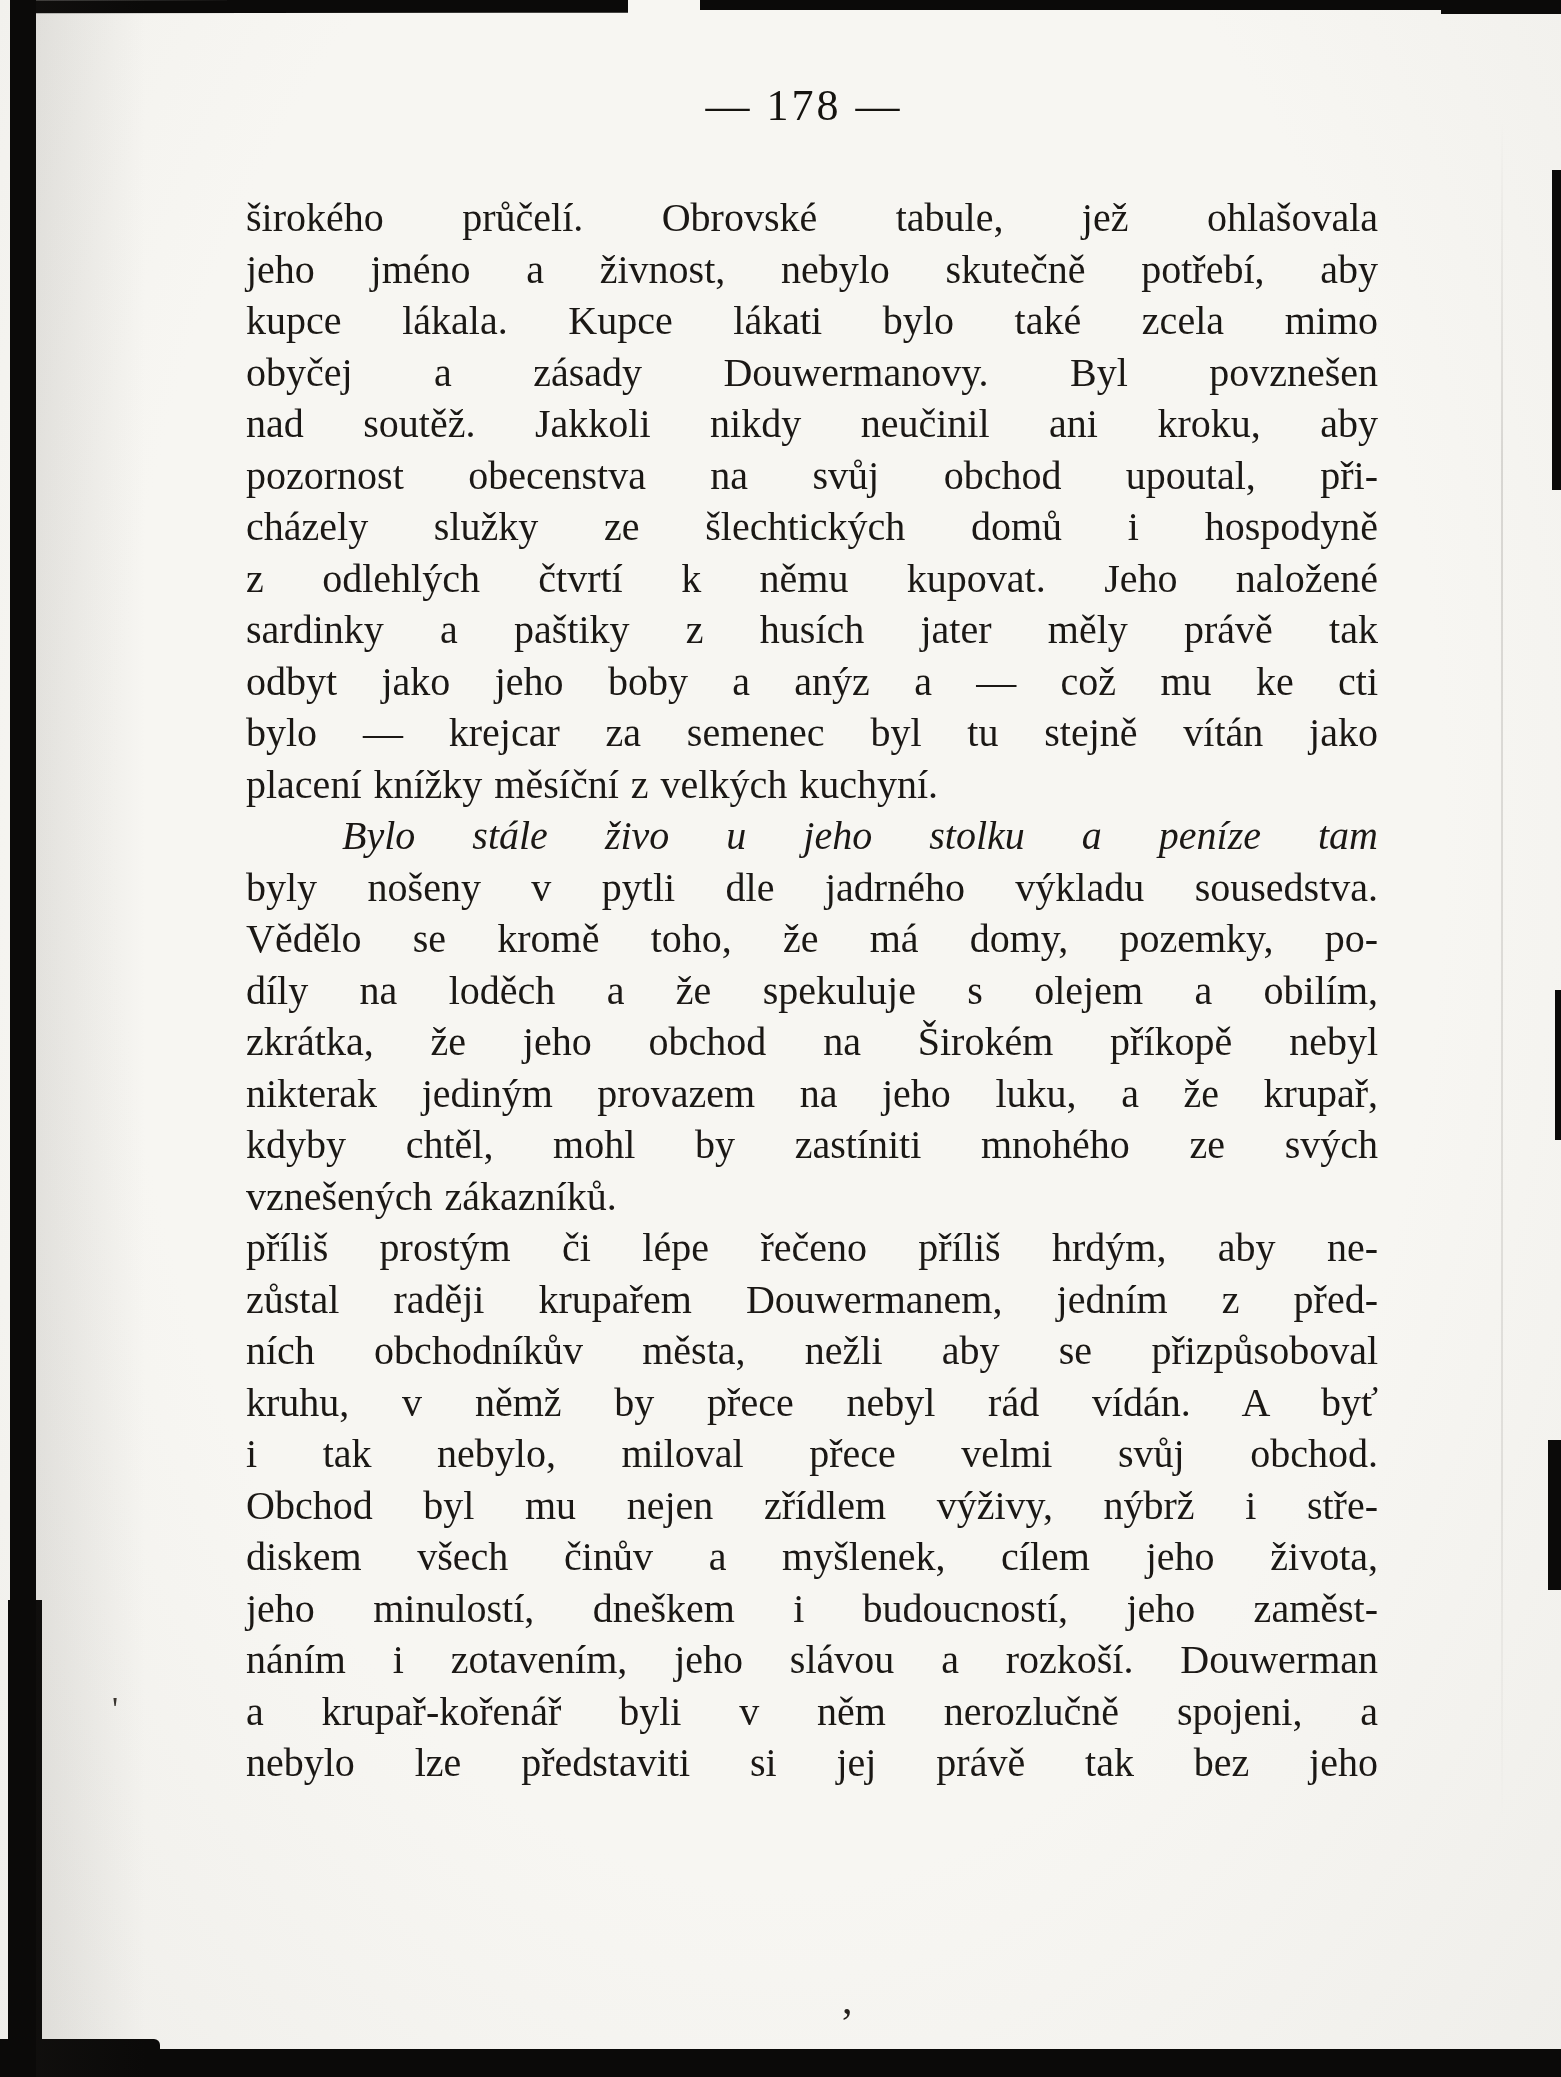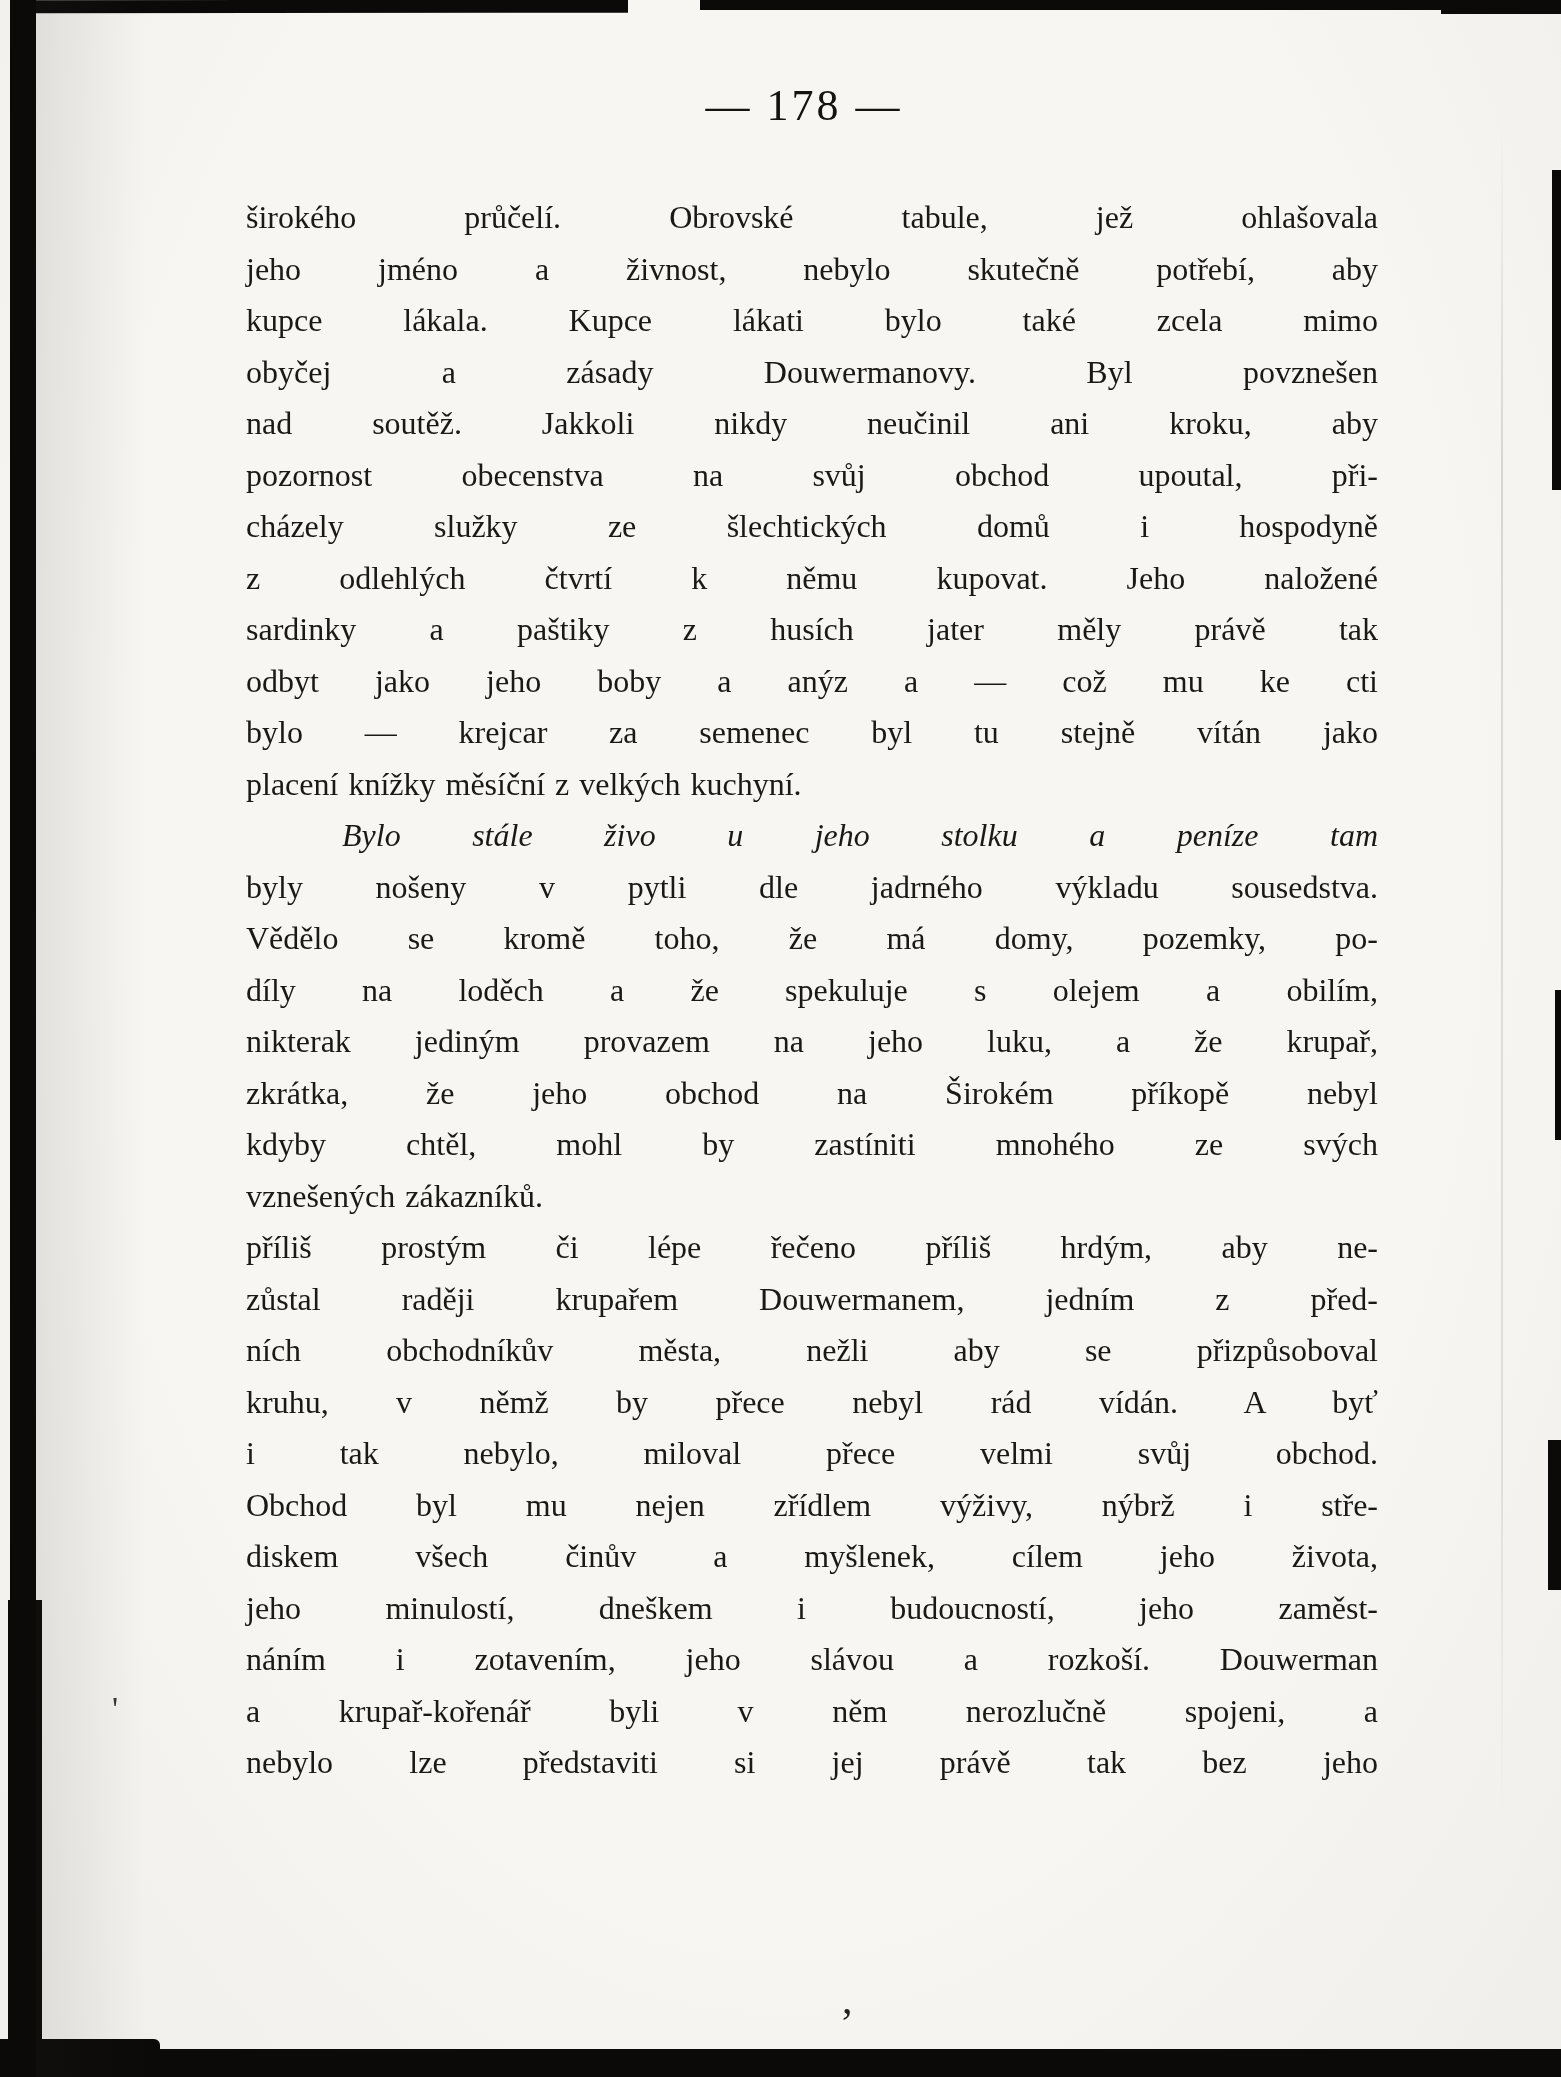--- a/index.html
+++ b/index.html
@@ -50,21 +50,21 @@
     font-size: 44px;
     letter-spacing: 3px;
     color: #15130f;
   }
 
   .text-block {
     position: absolute;
     top: 192px;
     left: 246px;
     width: 1132px;
-    font-size: 32px;
+    font-size: 40px;
     line-height: 51.5px;
     word-spacing: 2px;
   }
 
   .paragraph { margin: 0; }
 
   .line {
     text-align: justify;
     text-align-last: justify;
     white-space: normal;
@@ -112,22 +112,22 @@
       <div class="line">sardinky a paštiky z husích jater měly právě tak</div>
       <div class="line">odbyt jako jeho boby a anýz a — což mu ke cti</div>
       <div class="line">bylo — krejcar za semenec byl tu stejně vítán jako</div>
       <div class="line lastline">placení knížky měsíční z velkých kuchyní.</div>
     </div>
     <div class="paragraph">
       <div class="line indent">Bylo stále živo u jeho stolku a peníze tam</div>
       <div class="line">byly nošeny v pytli dle jadrného výkladu sousedstva.</div>
       <div class="line">Vědělo se kromě toho, že má domy, pozemky, po-</div>
       <div class="line">díly na loděch a že spekuluje s olejem a obilím,</div>
+      <div class="line">zkrátka, že jeho obchod na Širokém příkopě nebyl</div>
       <div class="line">nikterak jediným provazem na jeho luku, a že krupař,</div>
-      <div class="line">zkrátka, že jeho obchod na Širokém příkopě nebyl</div>
       <div class="line">kdyby chtěl, mohl by zastíniti mnohého ze svých</div>
       <div class="line lastline">vznešených zákazníků.</div>
     </div>
     <div class="paragraph">
       <div class="line">příliš prostým či lépe řečeno příliš hrdým, aby ne-</div>
       <div class="line">zůstal raději krupařem Douwermanem, jedním z před-</div>
       <div class="line">ních obchodníkův města, nežli aby se přizpůsoboval</div>
       <div class="line">kruhu, v němž by přece nebyl rád vídán. A byť</div>
       <div class="line">i tak nebylo, miloval přece velmi svůj obchod.</div>
       <div class="line">Obchod byl mu nejen zřídlem výživy, nýbrž i stře-</div>

